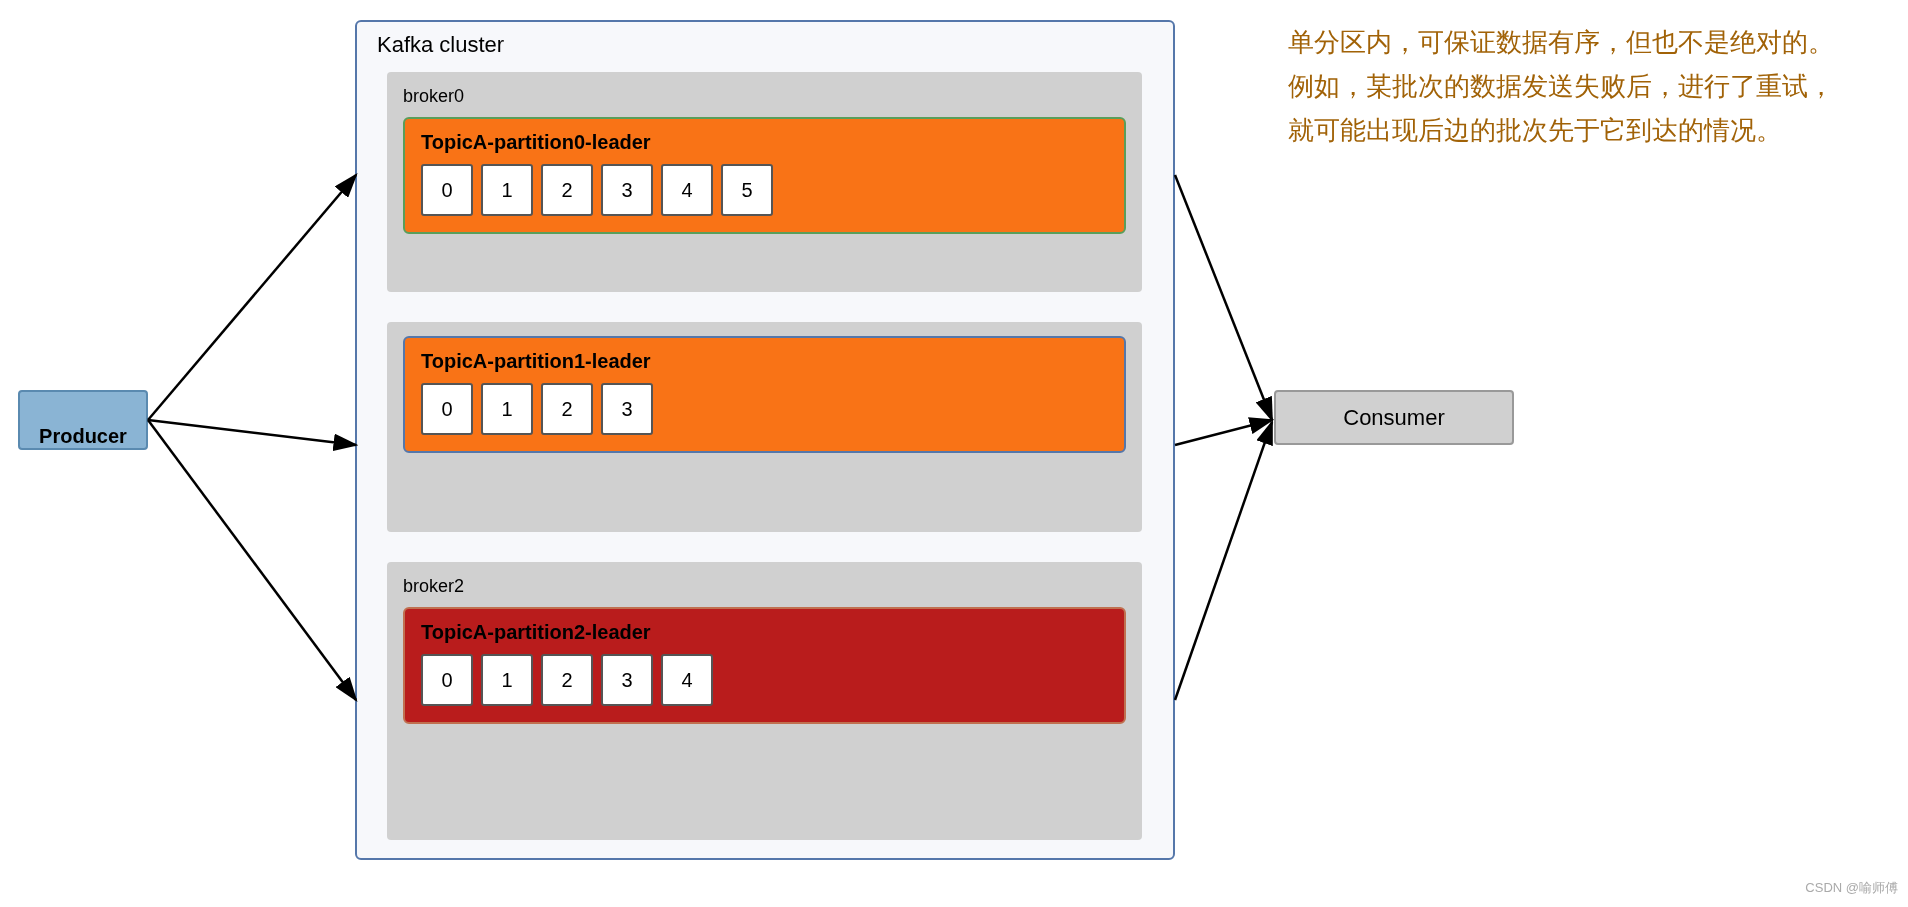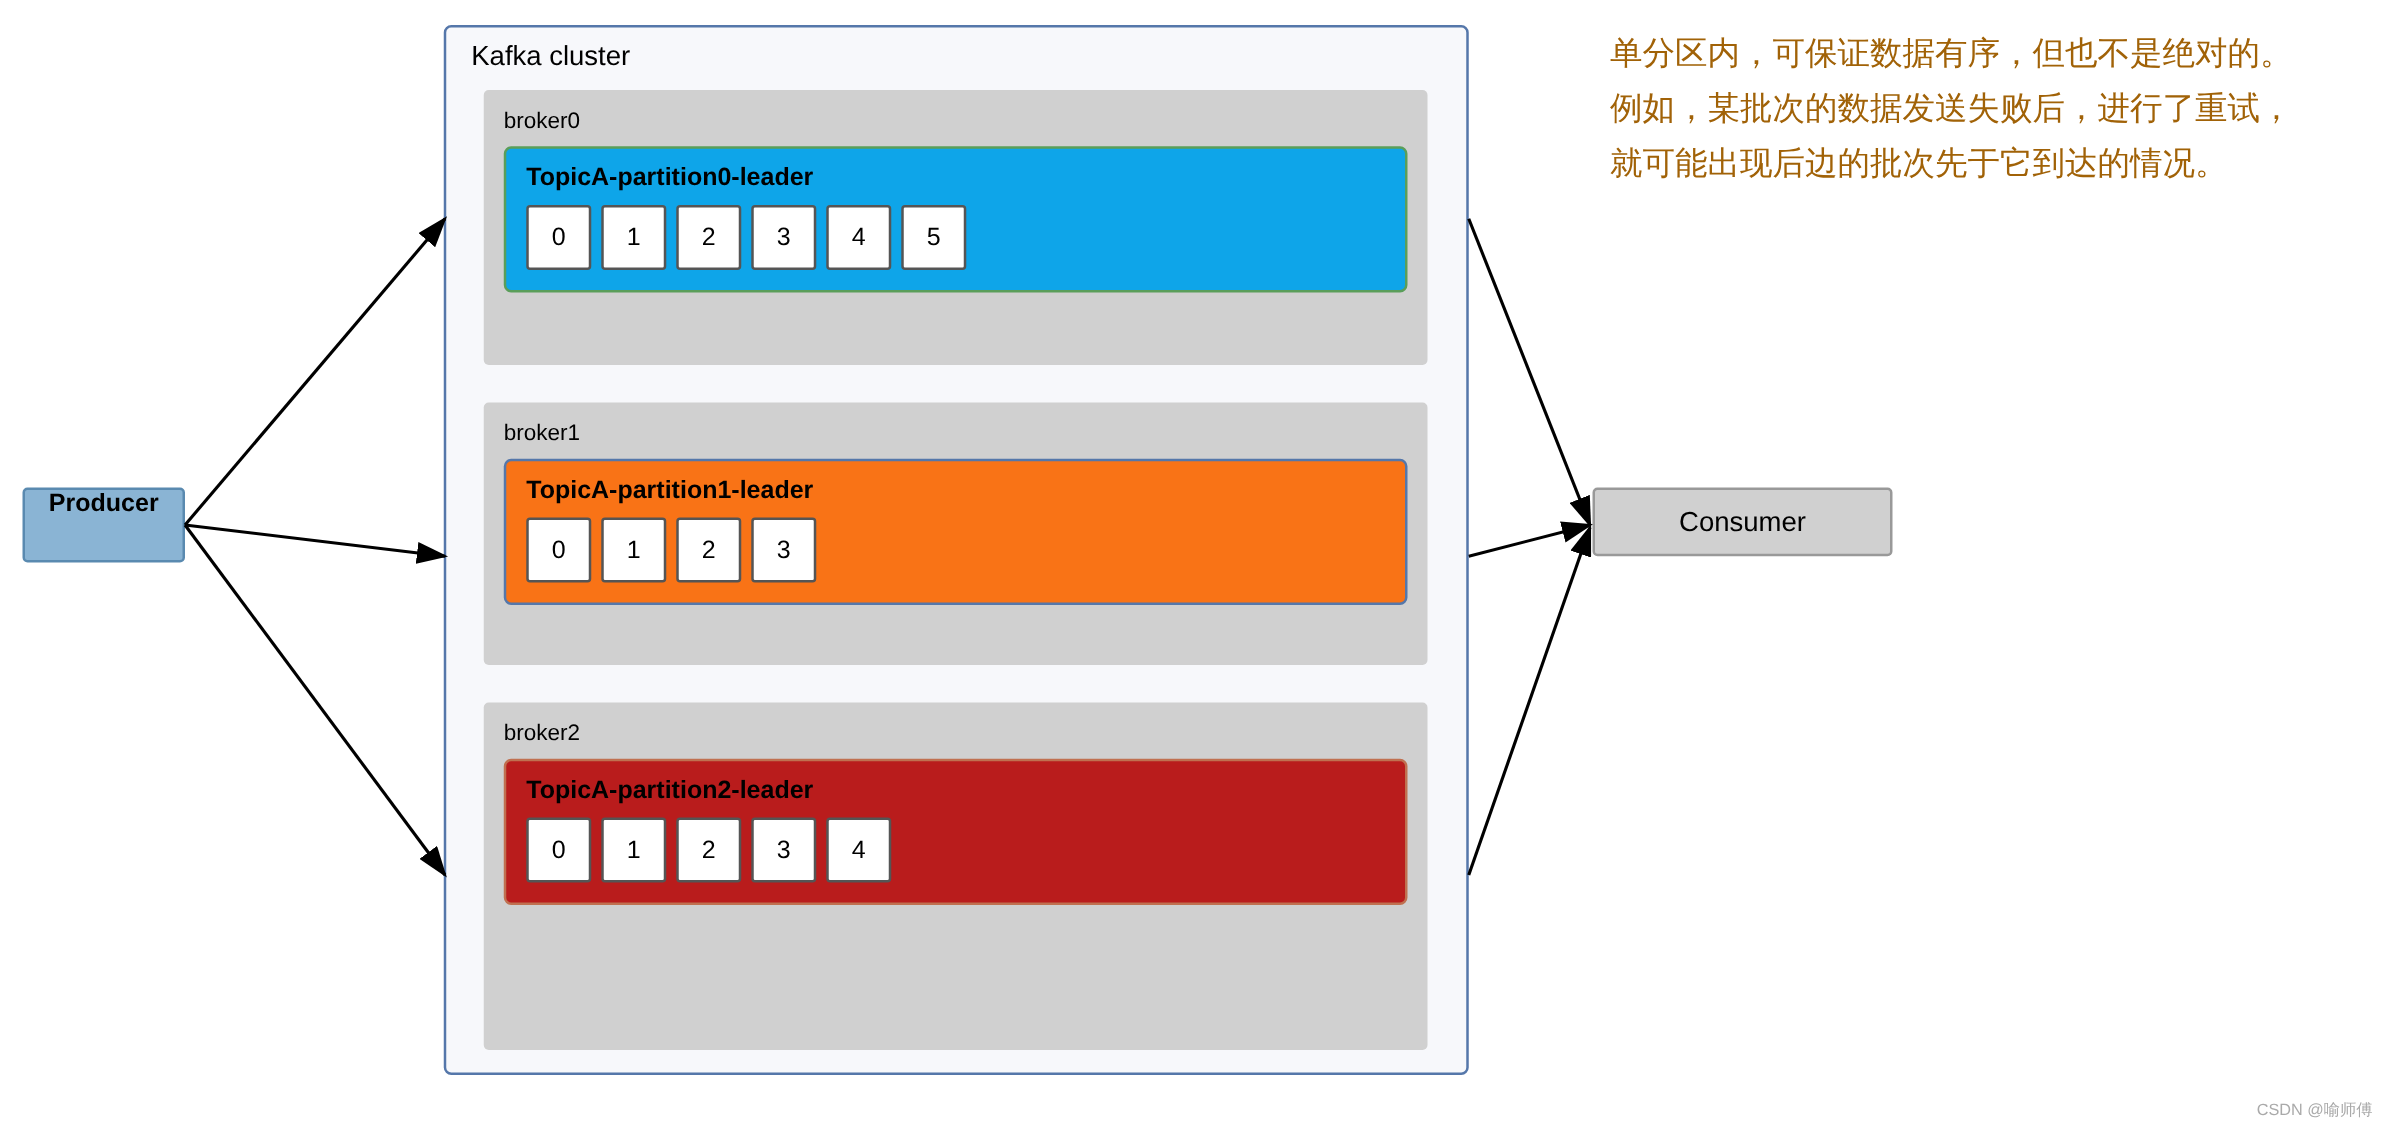--- a/index.html
+++ b/index.html
@@ -23,21 +23,21 @@
     .producer-box {
       position: absolute;
       left: 18px;
       top: 390px;
       width: 130px;
       height: 60px;
       background: #8ab4d4;
       border: 2px solid #5a8ab0;
       border-radius: 4px;
       display: flex;
-      align-items: flex-start;
+      align-items: flex-end;
       justify-content: center;
       font-size: 20px;
       font-weight: bold;
       color: #000;
     }
 
     
     .consumer-box {
       position: absolute;
       left: 1274px;
@@ -95,21 +95,21 @@
       margin-bottom: 10px;
     }
 
     
     .partition-box {
       border-radius: 6px;
       padding: 12px 16px 16px 16px;
     }
 
     .partition-box-0 {
-      background: #0ea5e9;
+      background: #f97316;
       border: 2px solid #5a9e5a;
     }
 
     .partition-box-1 {
       background: #f97316;
       border: 2px solid #5577aa;
     }
 
     .partition-box-2 {
       background: #b91c1c;
@@ -189,21 +189,20 @@
           <div class="cell">1</div>
           <div class="cell">2</div>
           <div class="cell">3</div>
           <div class="cell">4</div>
           <div class="cell">5</div>
         </div>
       </div>
     </div>
 
     <div class="broker-box broker-box-1">
-      <div class="broker-label">broker1</div>
       <div class="partition-box partition-box-1">
         <div class="partition-title">TopicA-partition1-leader</div>
         <div class="partition-cells">
           <div class="cell">0</div>
           <div class="cell">1</div>
           <div class="cell">2</div>
           <div class="cell">3</div>
         </div>
       </div>
     </div>

